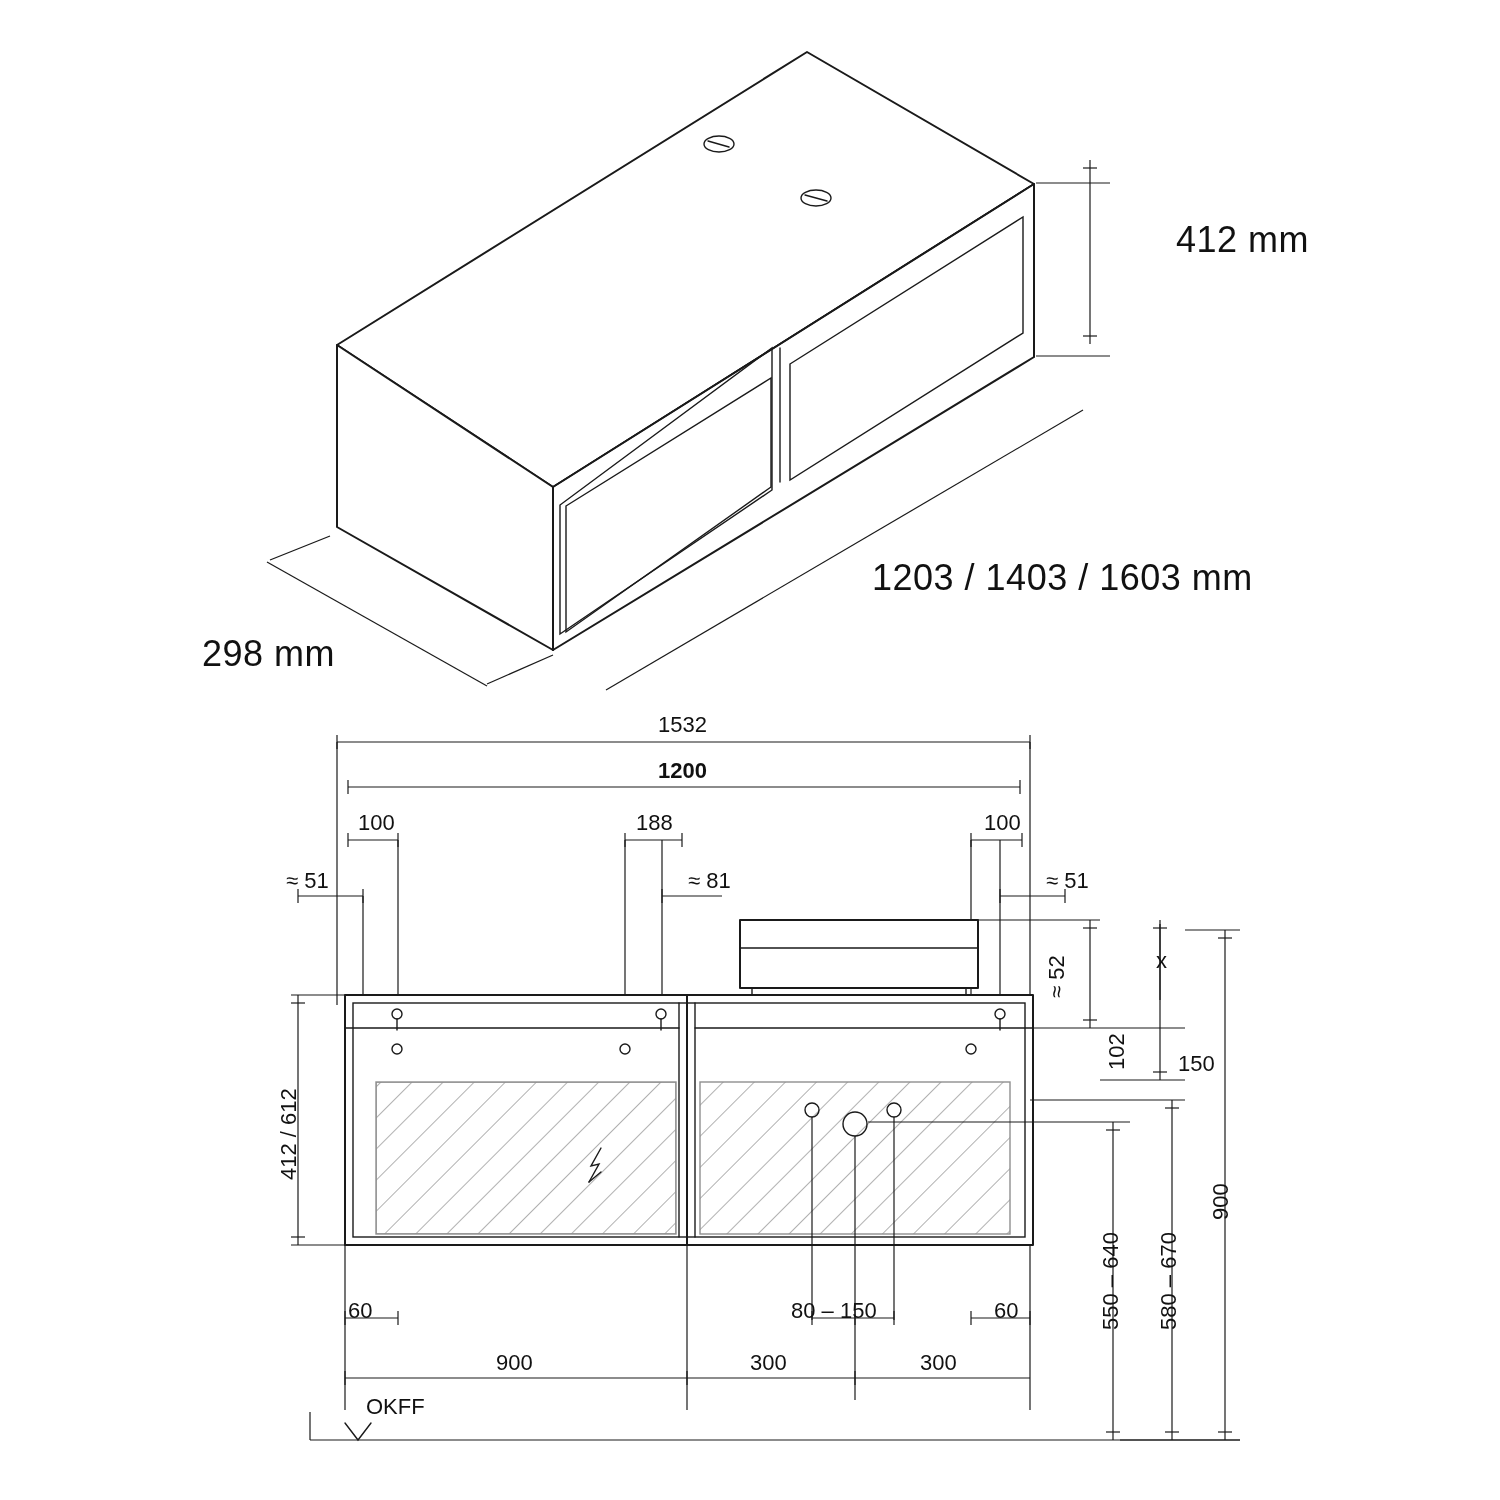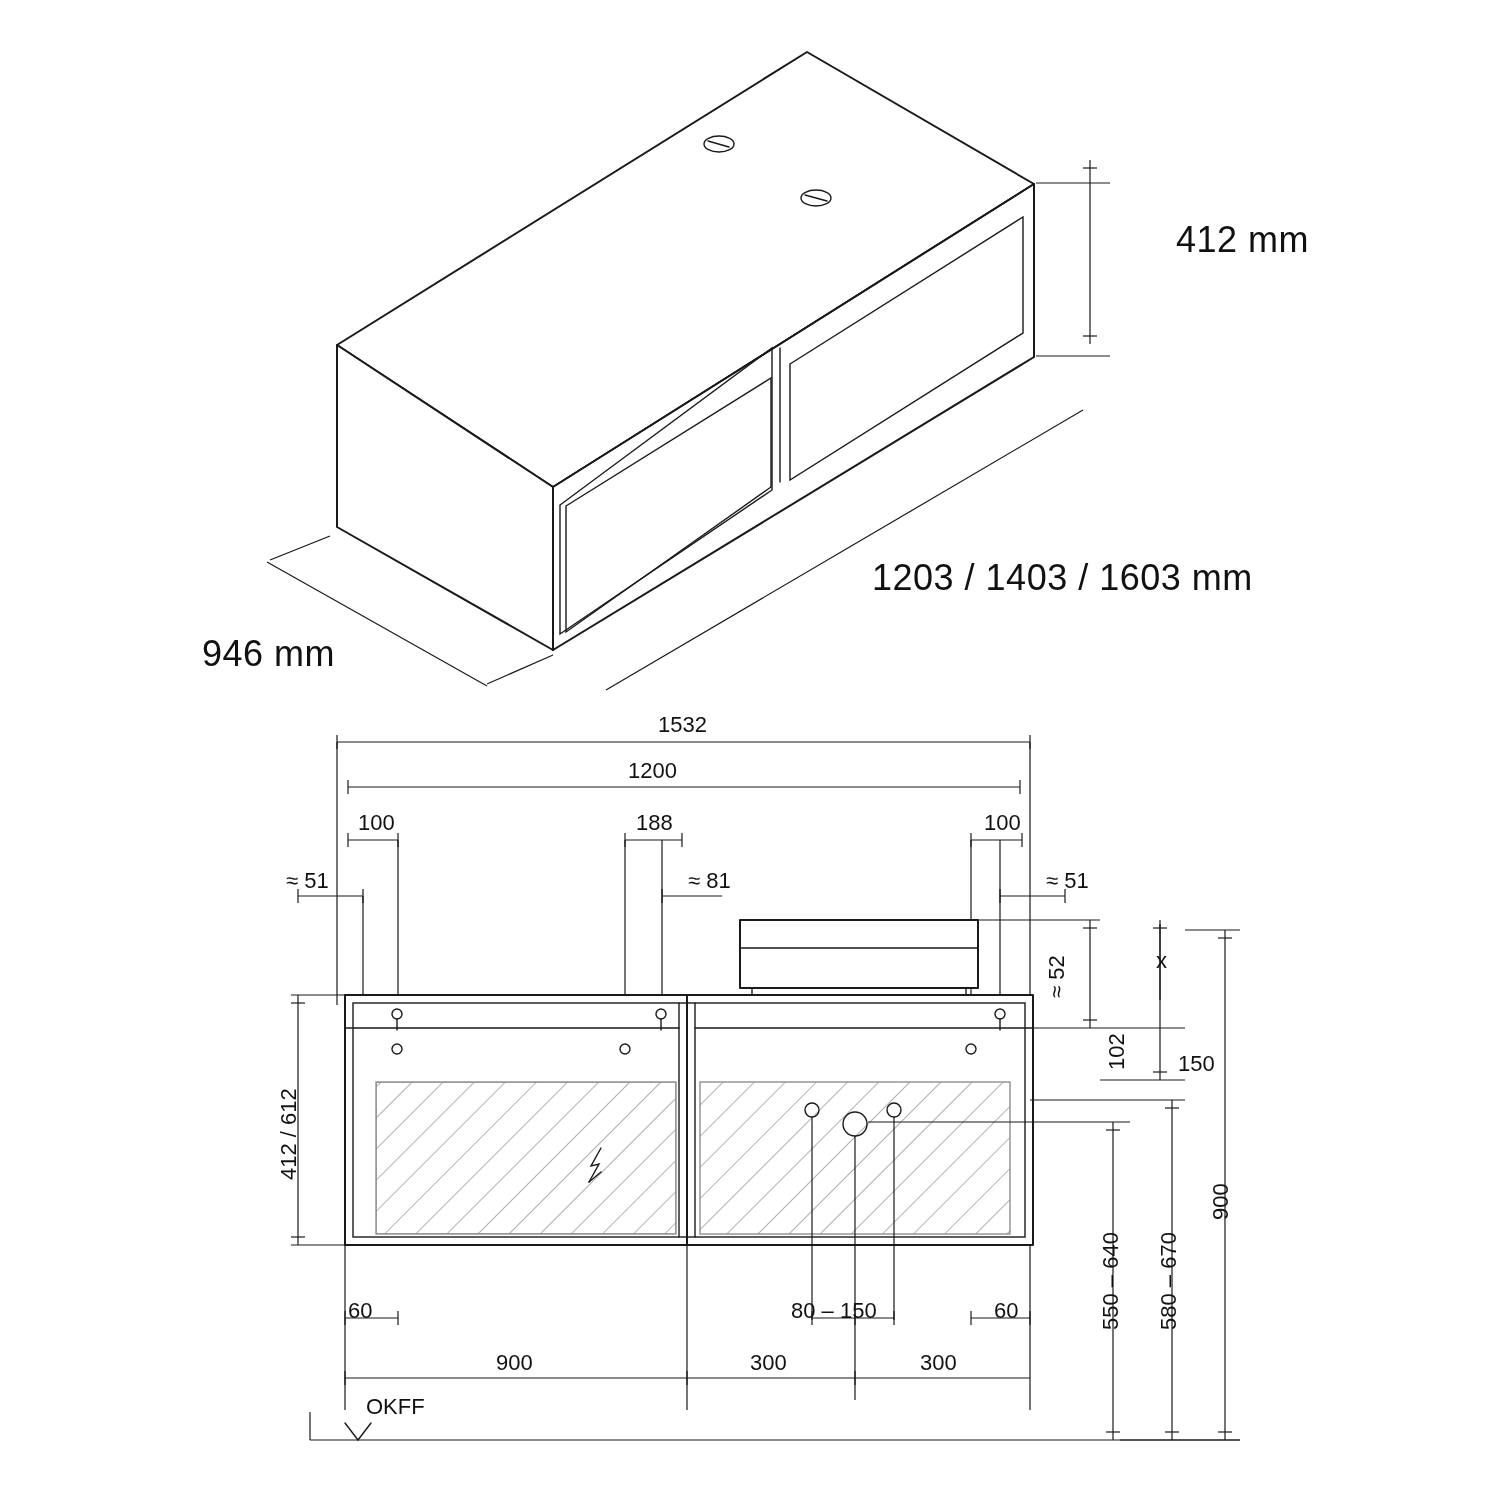--- a/index.html
+++ b/index.html
@@ -293,24 +293,24 @@
       <path class="ln-dim" d="M 310,1440 L 1240,1440"></path>
       <path class="ln-dim" d="M 310,1440 L 310,1412"></path>
 
       <path class="ln-thin" d="M 345,1423 L 358,1440 L 371,1423"></path>
     </g>
 
   </svg>
 
   <div class="txt t-big" style="left:1176px; top:222px;">412 mm</div>
   <div class="txt t-big" style="left:872px; top:560px;">1203 / 1403 / 1603 mm</div>
-  <div class="txt t-big" style="left:202px; top:636px;">946 mm</div>
+  <div class="txt t-big" style="left:202px; top:636px;">298 mm</div>
 
   <div class="txt t-mid" style="left:658px; top:714px;">1532</div>
-  <div class="txt t-mid" style="left:628px; top:760px;">1200</div>
+  <div class="txt t-mid" style="left:658px; top:760px;font-weight:bold;">1200</div>
 
   <div class="txt t-mid" style="left:358px; top:812px;">100</div>
   <div class="txt t-mid" style="left:636px; top:812px;">188</div>
   <div class="txt t-mid" style="left:984px; top:812px;">100</div>
 
   <div class="txt t-mid" style="left:286px; top:870px;">≈ 51</div>
   <div class="txt t-mid" style="left:688px; top:870px;">≈ 81</div>
   <div class="txt t-mid" style="left:1046px; top:870px;">≈ 51</div>
 
   <div class="txt t-mid rot90" style="left:1046px; top:998px;">≈ 52</div>

